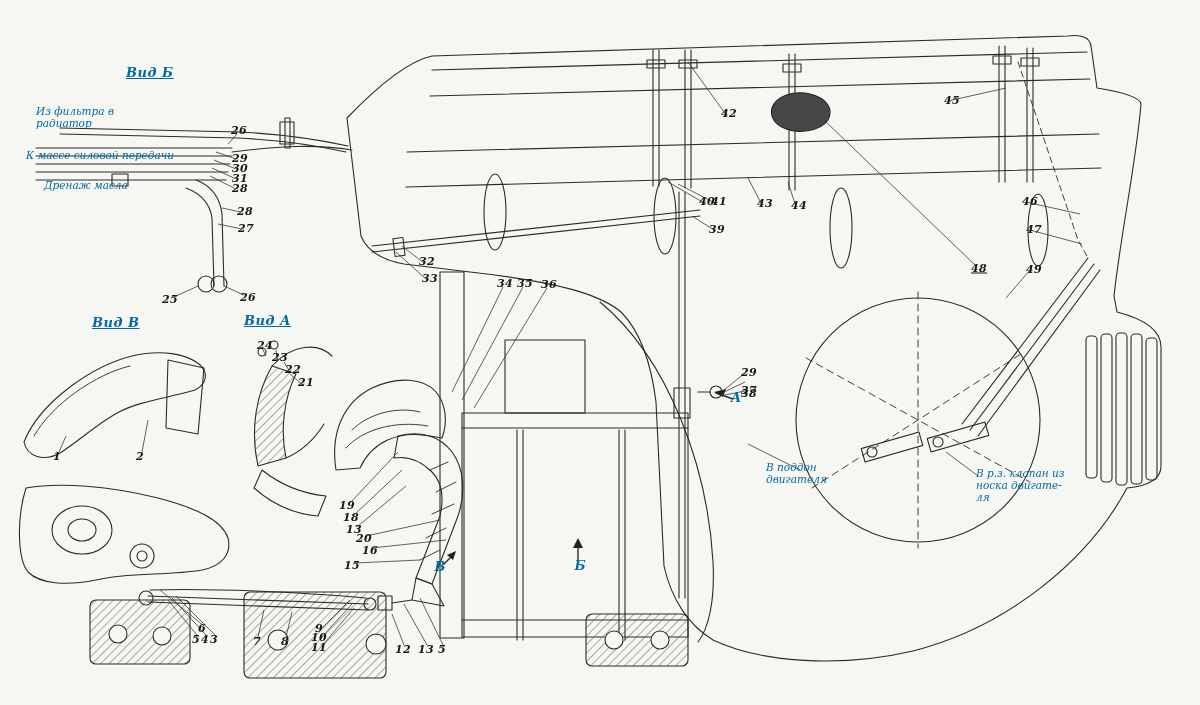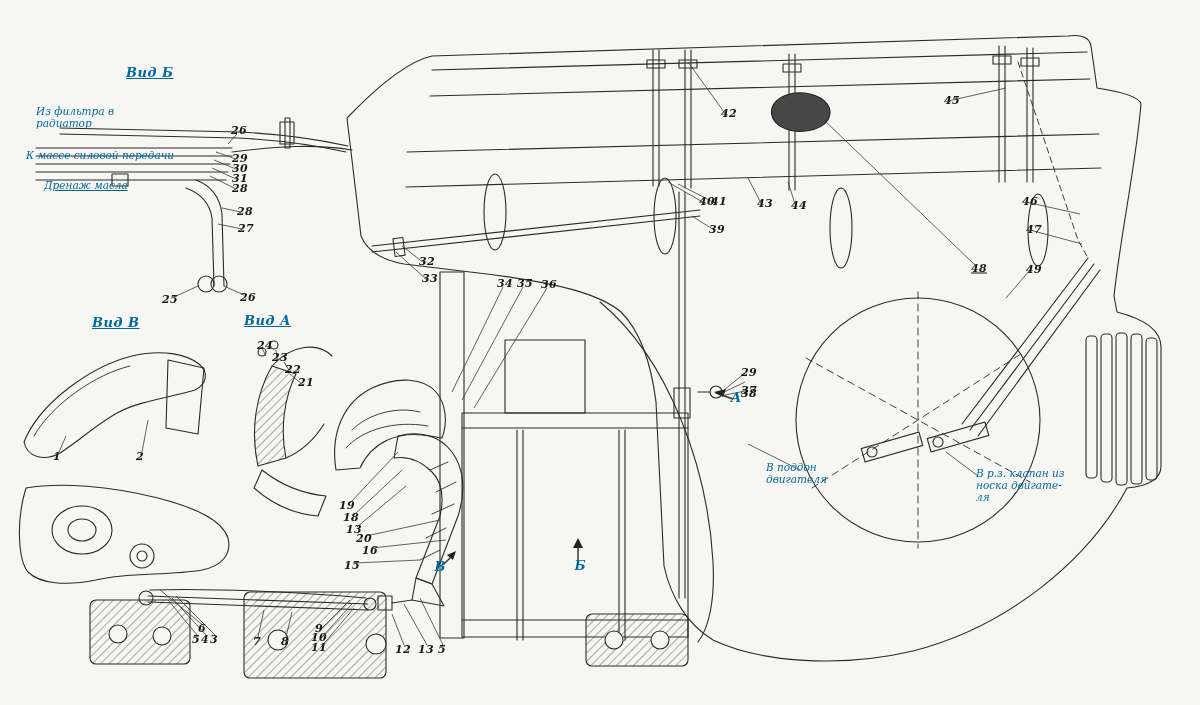--- a/index.html
+++ b/index.html
@@ -254,21 +254,21 @@
       <span class="callout" style="left: 319px; top: 647px;">11</span>
       <span class="callout" style="left: 403px; top: 649px; font-style: italic;">12</span>
       <span class="callout" style="left: 426px; top: 649px;">13</span>
       <span class="callout" style="left: 442px; top: 649px;">5</span>
       <span class="ann view" style="left: 126px; top: 66px;">Вид Б</span>
       <span class="ann view" style="left: 92px; top: 316px;">Вид В</span>
       <span class="ann view" style="left: 244px; top: 314px;">Вид А</span>
       <span class="ann note" style="left: 36px; top: 106px; width: 92px;">Из фильтра в
 радиатор</span>
       <span class="ann note" style="left: 26px; top: 150px; width: 150px;">К массе силовой передачи</span>
-      <span class="ann note" style="left: 44px; top: 180px; width: 100px; text-decoration: underline;">Дренаж масла</span>
+      <span class="ann note" style="left: 44px; top: 180px; width: 100px;">Дренаж масла</span>
       <span class="ann note" style="left: 766px; top: 462px; width: 72px;">В поддон
 двигателя</span>
       <span class="ann note" style="left: 976px; top: 468px; width: 92px;">В р.з. клапан из
 носка двигате-
 ля</span>
       <span class="ann section" style="left: 736px; top: 398px;">А</span>
       <span class="ann section" style="left: 580px; top: 566px;">Б</span>
       <span class="ann section" style="left: 440px; top: 567px;">В</span>
     </div>
 </div>

